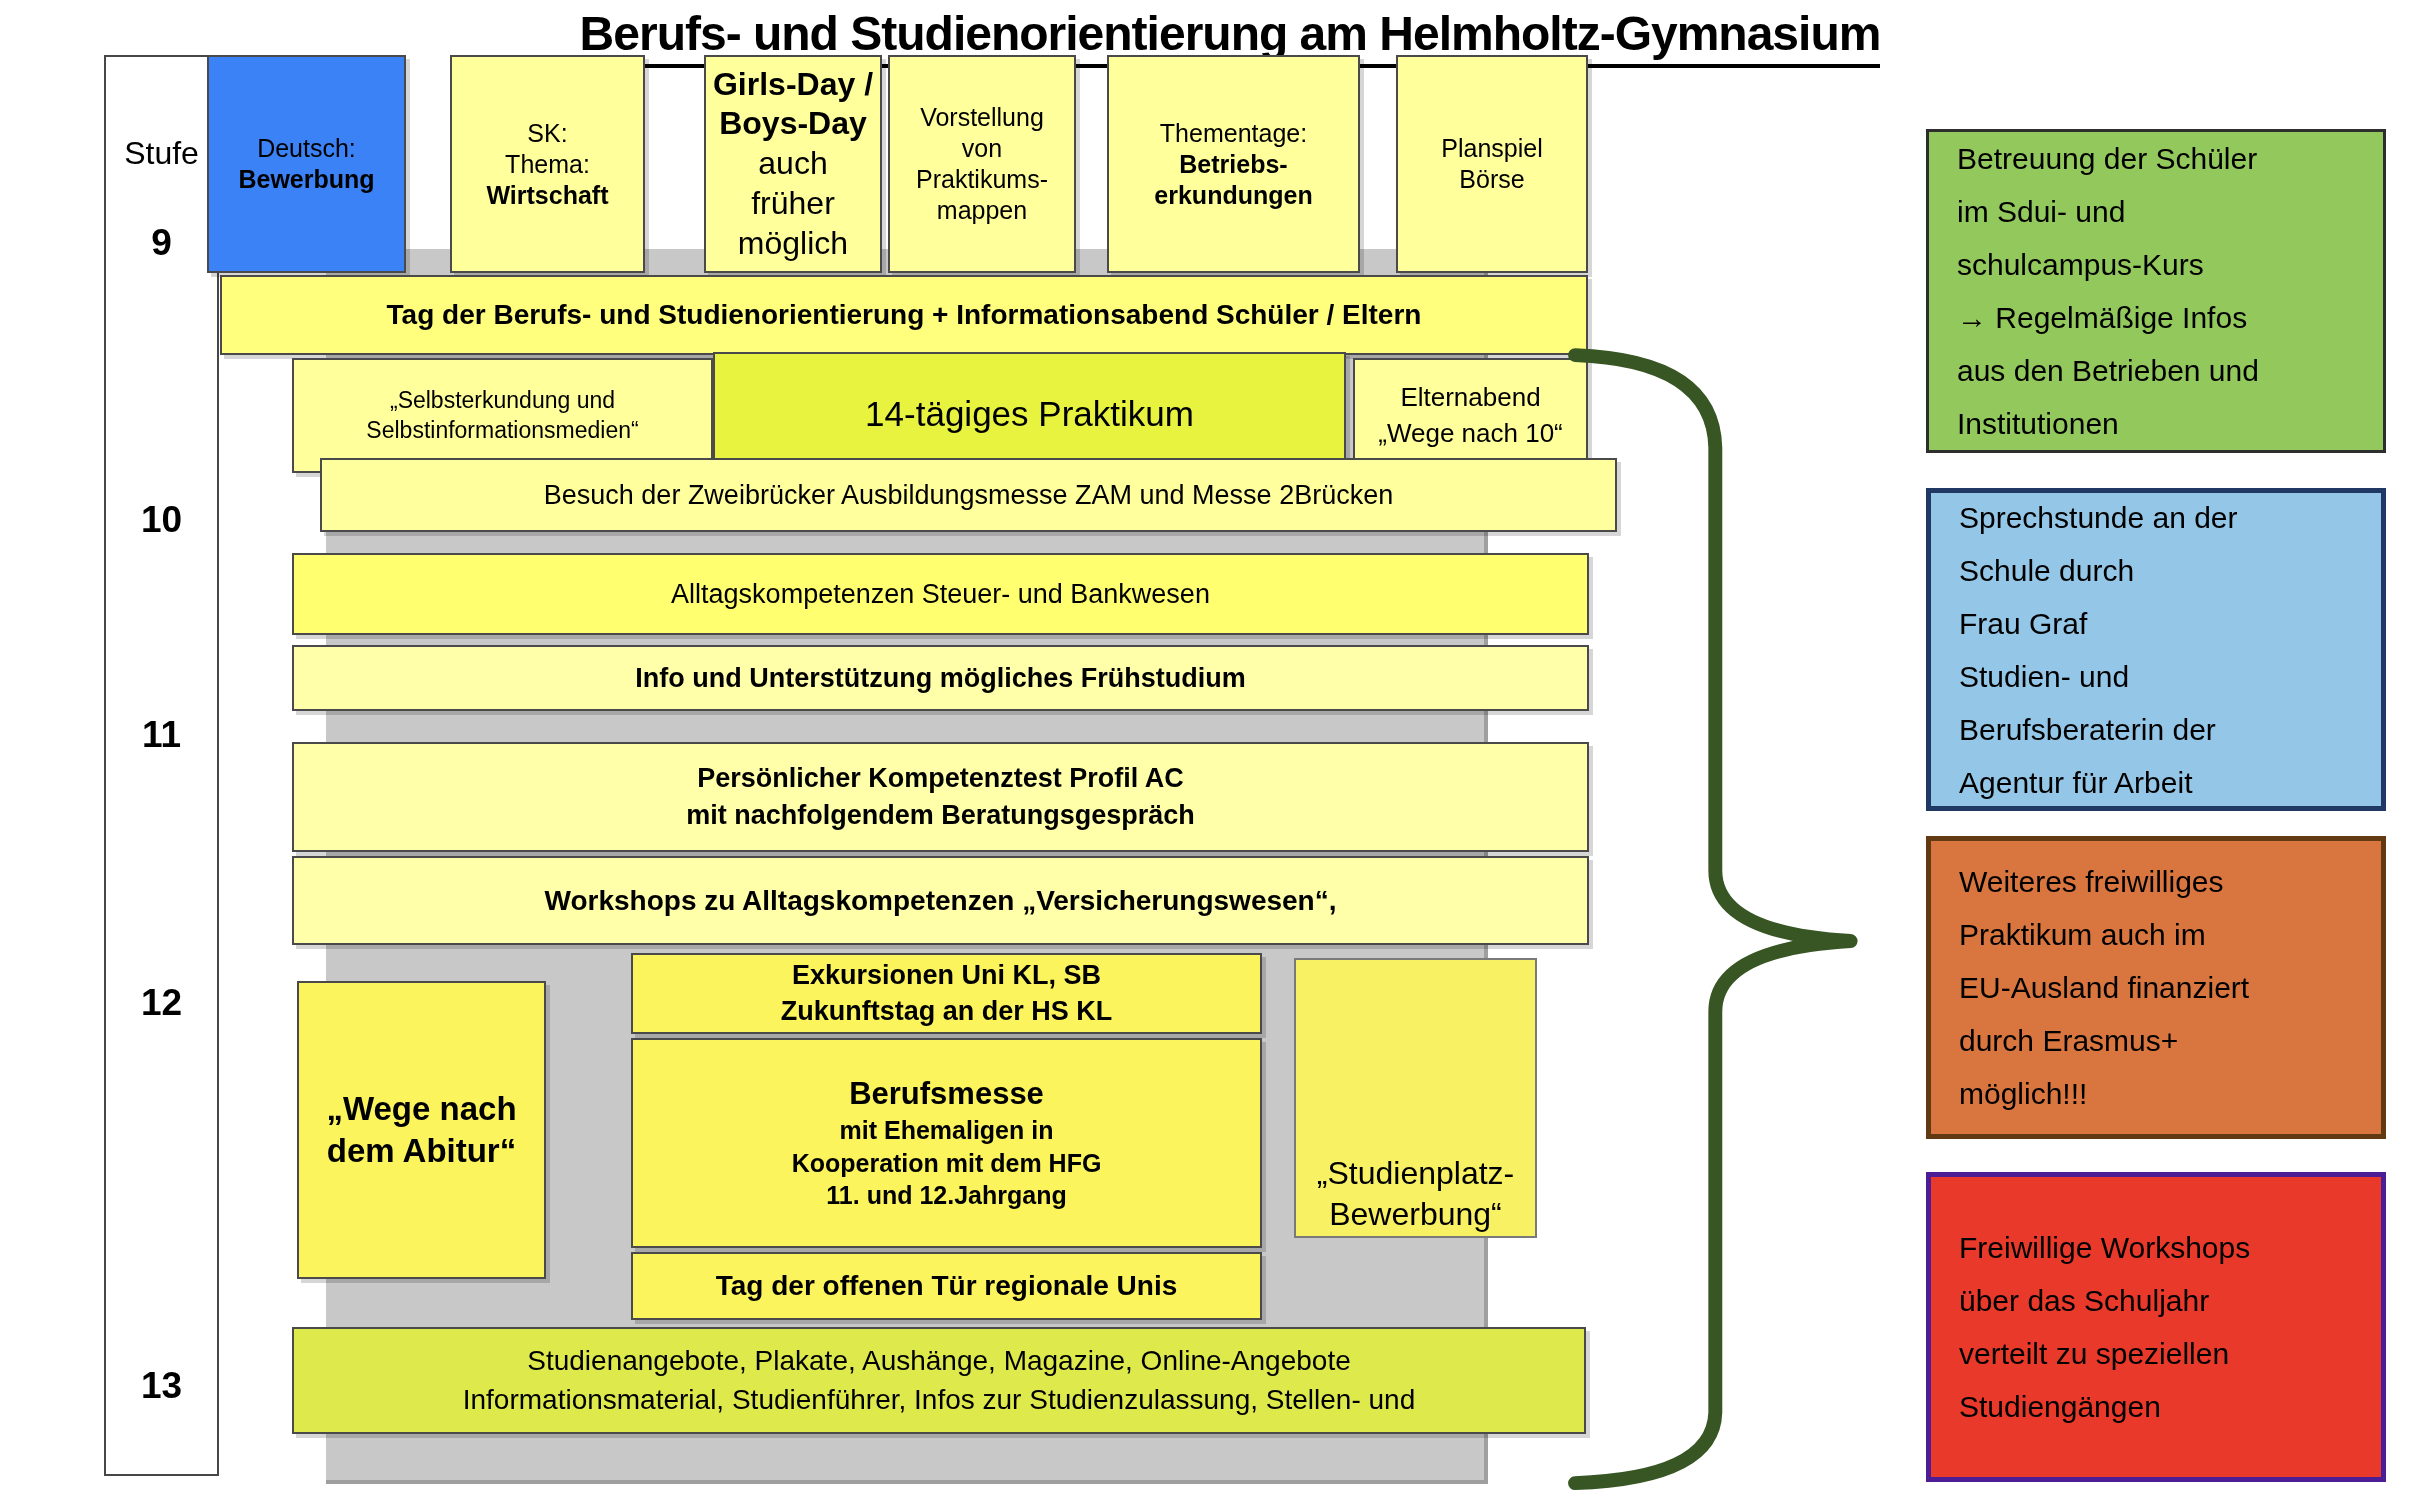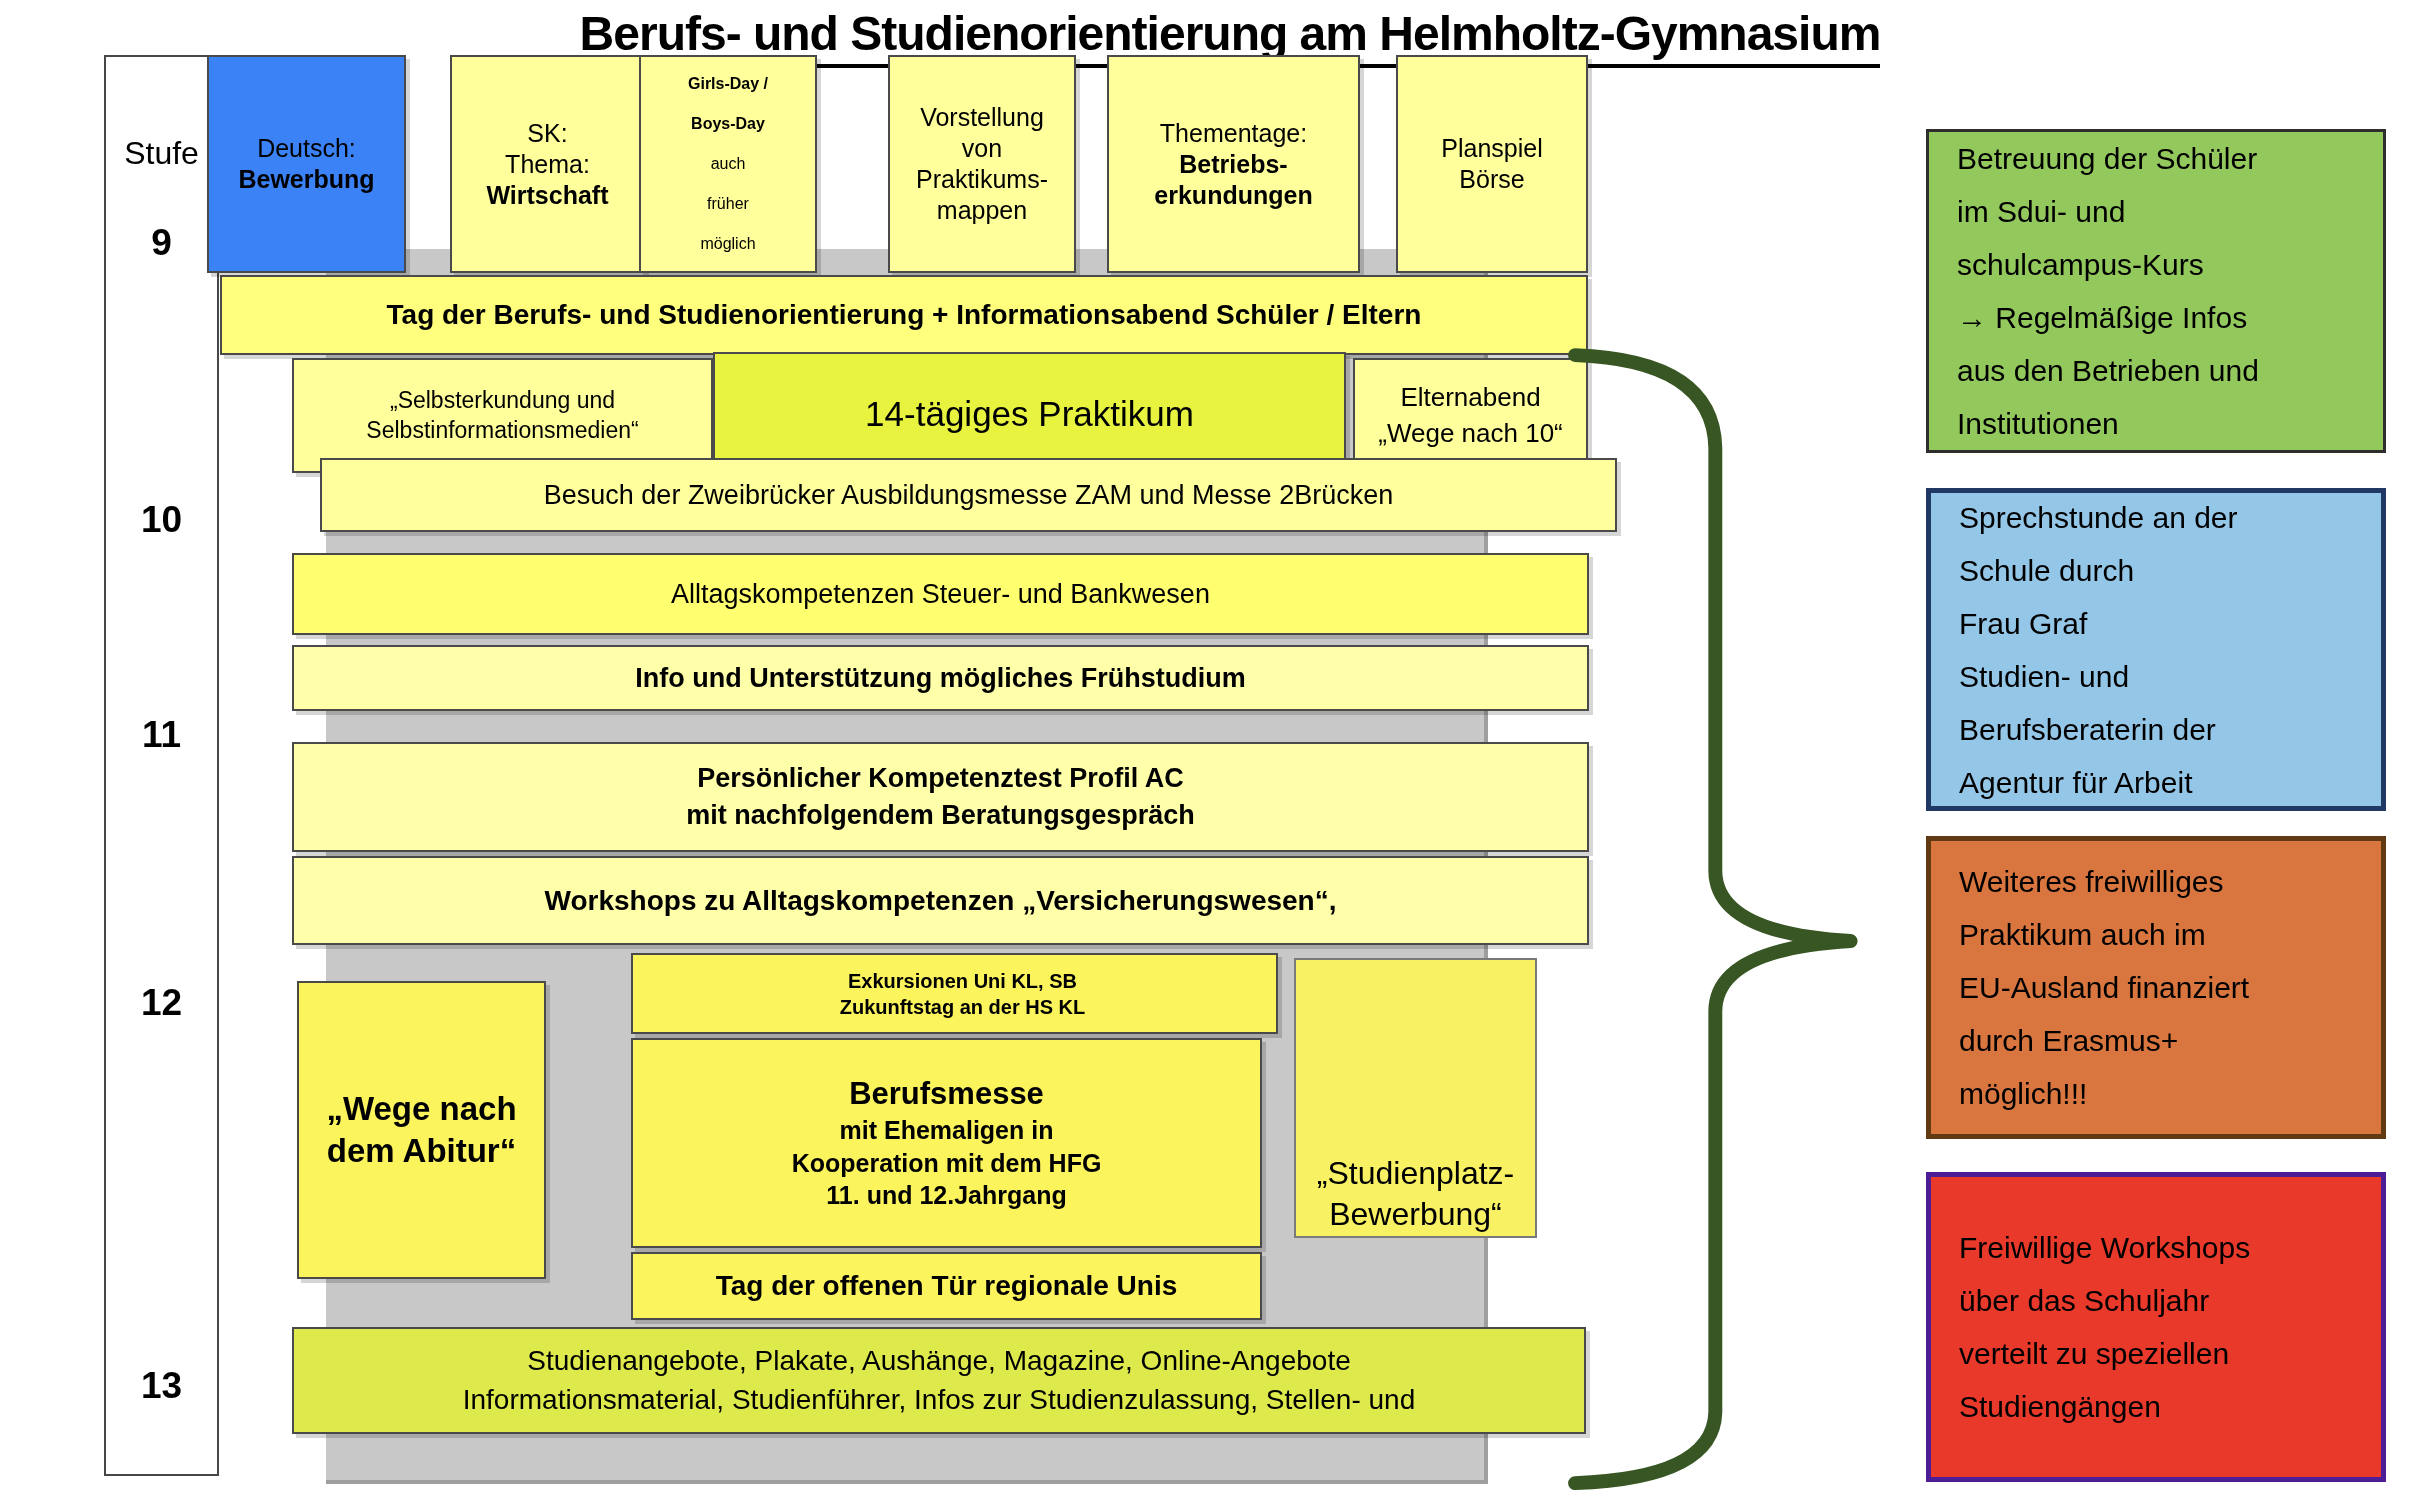--- a/index.html
+++ b/index.html
@@ -34,21 +34,21 @@
   #praktikum{left:713px;top:352px;width:629px;height:120px;font-size:35px;}
   #eltern{left:1353px;top:358px;width:231px;height:111px;font-size:26px;line-height:1.35;}
 
   .wbar{left:292px;width:1293px;font-size:27px;}
   #zam{top:458px;height:70px;margin-left:28px;}
   #alltag{top:553px;height:78px;}
   #frueh{top:645px;height:62px;font-weight:bold;}
   #profil{top:742px;height:106px;font-weight:bold;line-height:1.38;}
   #workshops{top:856px;height:85px;font-size:28px;font-weight:bold;}
 
-  #exkursionen{left:631px;top:953px;width:627px;height:77px;font-size:20px;font-weight:bold;line-height:1.3;padding-left:16px;}
+  #exkursionen{left:631px;top:953px;width:627px;height:77px;font-size:27px;font-weight:bold;line-height:1.3;}
   #wege{left:297px;top:981px;width:245px;height:294px;font-size:33px;font-weight:bold;line-height:1.28;}
   #berufsmesse{left:631px;top:1038px;width:627px;height:206px;font-weight:bold;line-height:1.3;}
   #berufsmesse .t1{font-size:31px;}
   #berufsmesse .t2{font-size:25px;}
   #tag-tuer{left:631px;top:1252px;width:627px;height:64px;font-size:28px;font-weight:bold;}
   #studienplatz{left:1294px;top:958px;width:239px;height:276px;font-size:32px;font-weight:normal;
                 line-height:1.3;border:2px solid #7a7a7a;justify-content:flex-end;}
 
   #info-bar{left:292px;top:1327px;width:1290px;height:103px;font-size:28px;line-height:1.38;}
 
@@ -83,21 +83,21 @@
 
   <div class="abs ybox tbox center" style="left: 207px; width: 195px; background-color: #3b82f6;">
     <span>Deutsch:</span>
     <span class="b">Bewerbung</span>
   </div>
   <div class="abs ybox tbox center" style="left: 450px; width: 191px; background-color: rgb(255, 255, 156);">
     <span>SK:</span>
     <span>Thema:</span>
     <span class="b">Wirtschaft</span>
   </div>
-  <div class="abs ybox tbox center" style="left: 639px; width: 174px; font-size: 16px; background-color: rgb(255, 255, 156); gap: 20px;">
+  <div class="abs ybox tbox center" style="left: 704px; width: 174px; font-size: 32px; background-color: rgb(255, 255, 156);">
     <span class="b">Girls-Day /</span>
     <span class="b">Boys-Day</span>
     <span>auch</span>
     <span>früher</span>
     <span>möglich</span>
   </div>
   <div class="abs ybox tbox center" style="left: 888px; width: 184px; background-color: rgb(255, 255, 156);">
     <span>Vorstellung</span>
     <span>von</span>
     <span>Praktikums-</span>

